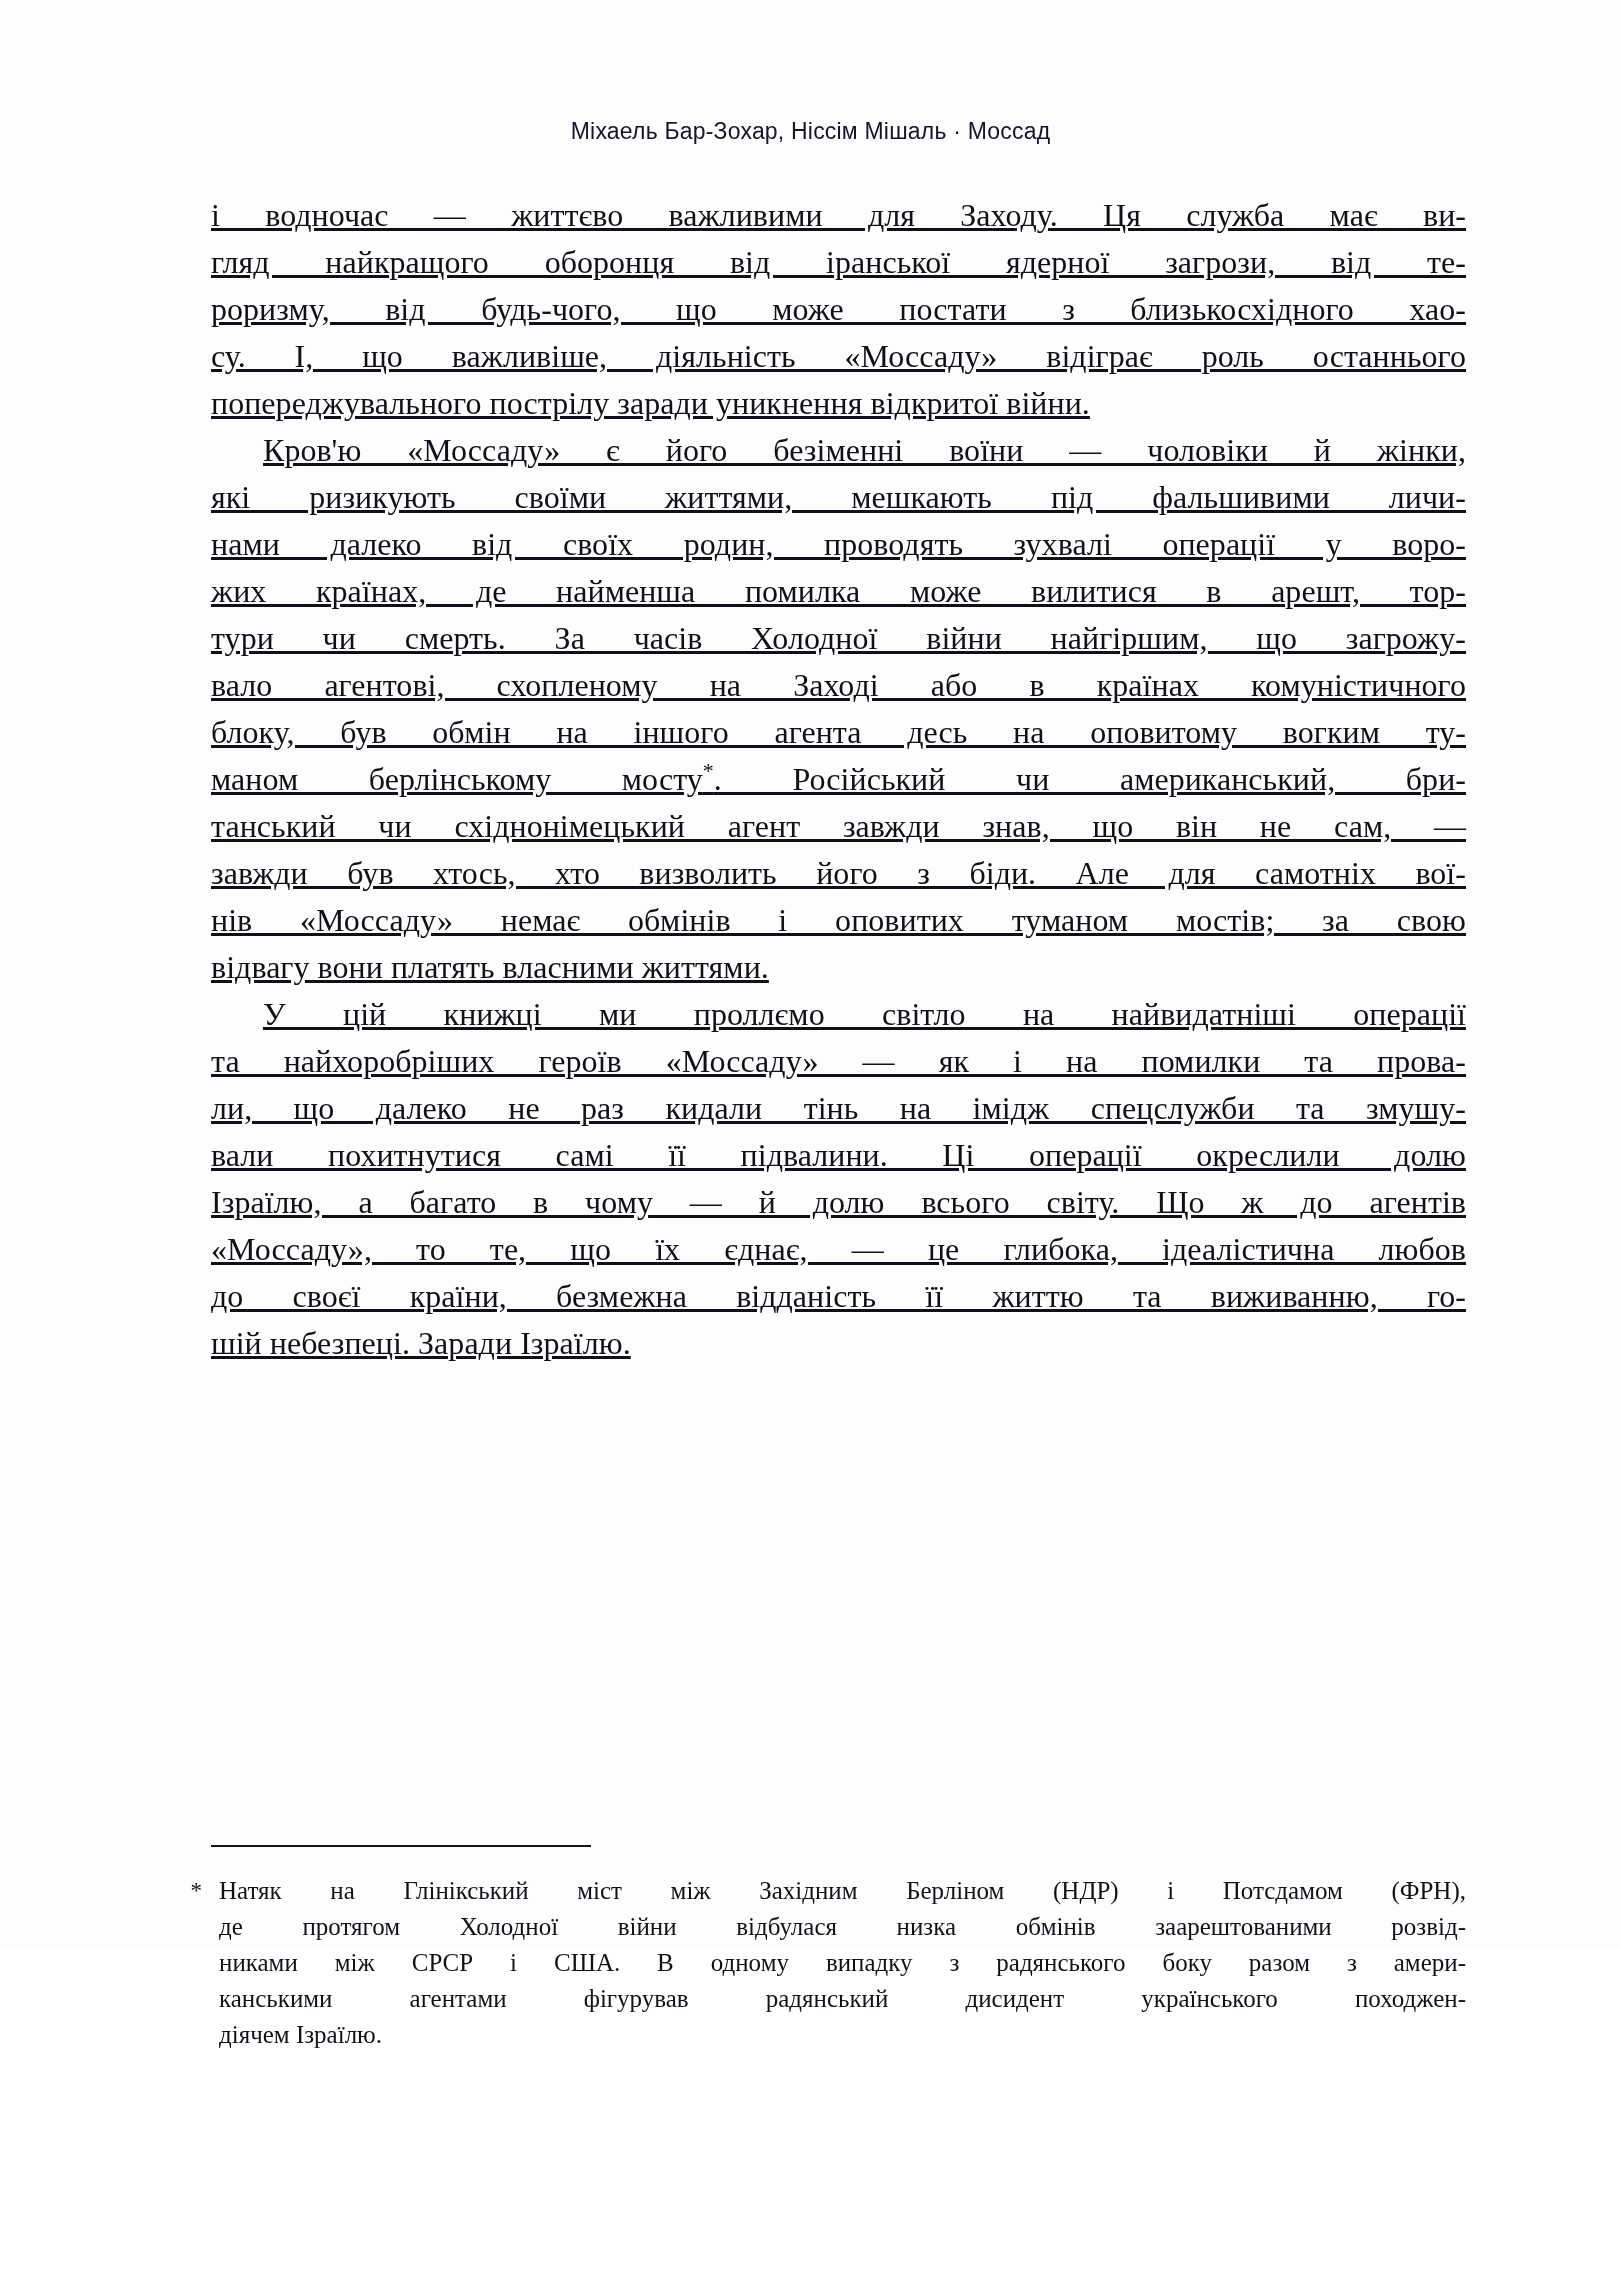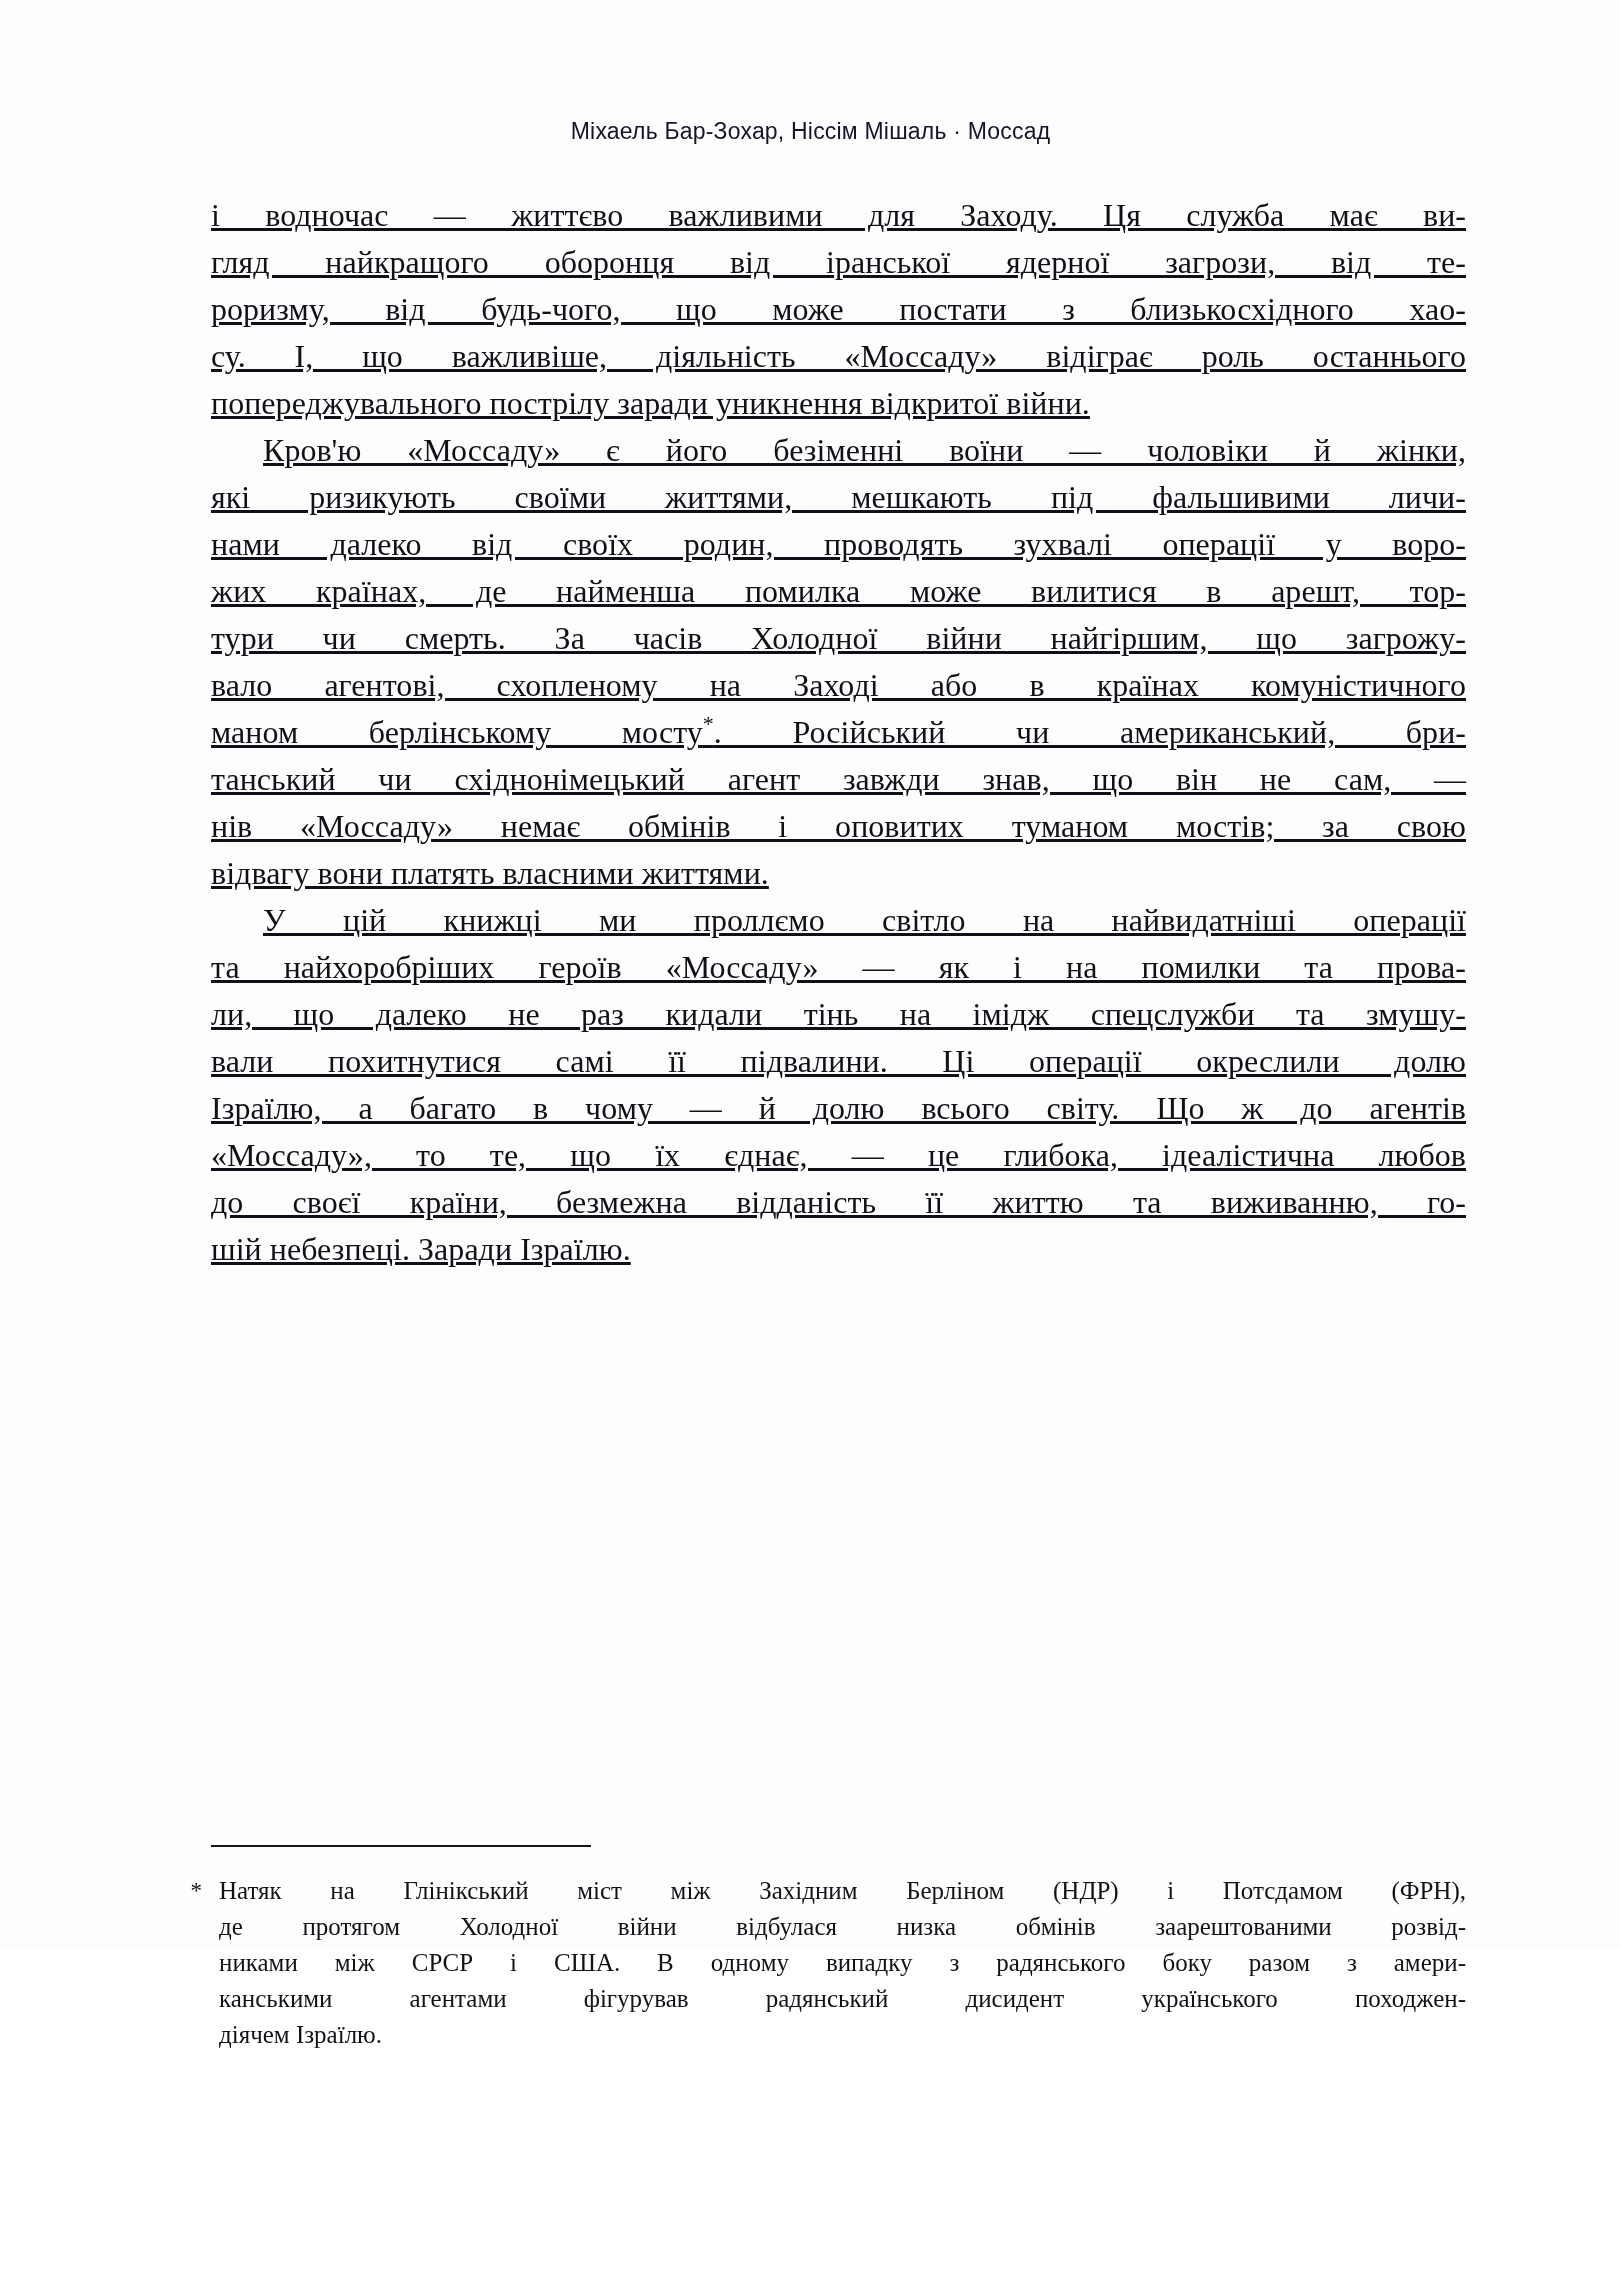--- a/index.html
+++ b/index.html
@@ -141,22 +141,24 @@
       <span class="tline last">попереджувального пострілу заради уникнення відкритої війни.</span>
     </p>
 
     <p class="para">
       <span class="tline indent">Кров'ю «Моссаду» є його безіменні воїни — чоловіки й жінки,</span>
       <span class="tline">які ризикують своїми життями, мешкають під фальшивими личи-</span>
       <span class="tline">нами далеко від своїх родин, проводять зухвалі операції у воро-</span>
       <span class="tline">жих країнах, де найменша помилка може вилитися в арешт, тор-</span>
       <span class="tline">тури чи смерть. За часів Холодної війни найгіршим, що загрожу-</span>
       <span class="tline">вало агентові, схопленому на Заході або в країнах комуністичного</span>
+      <span class="tline">блоку, був обмін на іншого агента десь на оповитому вогким ту-</span>
       <span class="tline">маном берлінському мосту<span class="fn-ref">*</span>. Російський чи американський, бри-</span>
       <span class="tline">танський чи східнонімецький агент завжди знав, що він не сам, —</span>
+      <span class="tline">завжди був хтось, хто визволить його з біди. Але для самотніх вої-</span>
       <span class="tline">нів «Моссаду» немає обмінів і оповитих туманом мостів; за свою</span>
       <span class="tline last">відвагу вони платять власними життями.</span>
     </p>
 
     <p class="para">
       <span class="tline indent">У цій книжці ми проллємо світло на найвидатніші операції</span>
       <span class="tline">та найхоробріших героїв «Моссаду» — як і на помилки та прова-</span>
       <span class="tline">ли, що далеко не раз кидали тінь на імідж спецслужби та змушу-</span>
       <span class="tline">вали похитнутися самі її підвалини. Ці операції окреслили долю</span>
       <span class="tline">Ізраїлю, а багато в чому — й долю всього світу. Що ж до агентів</span>

